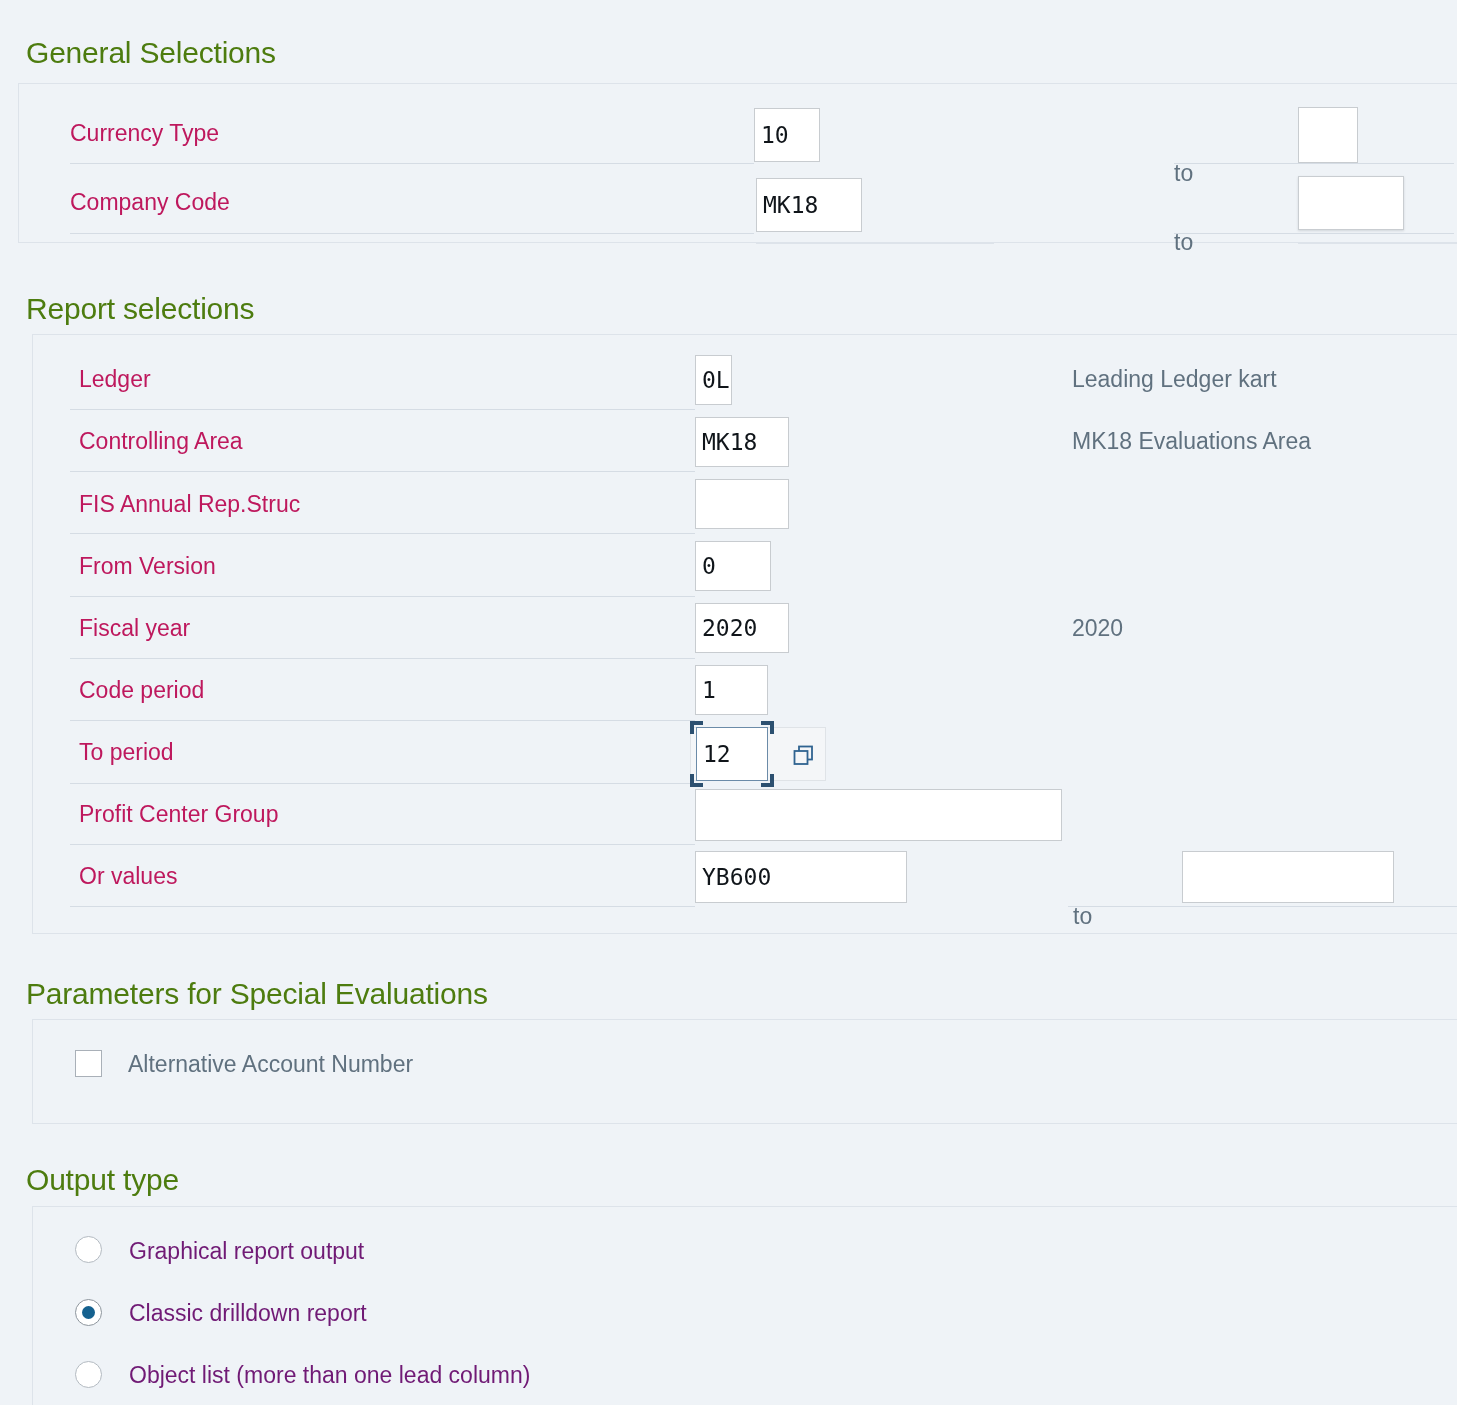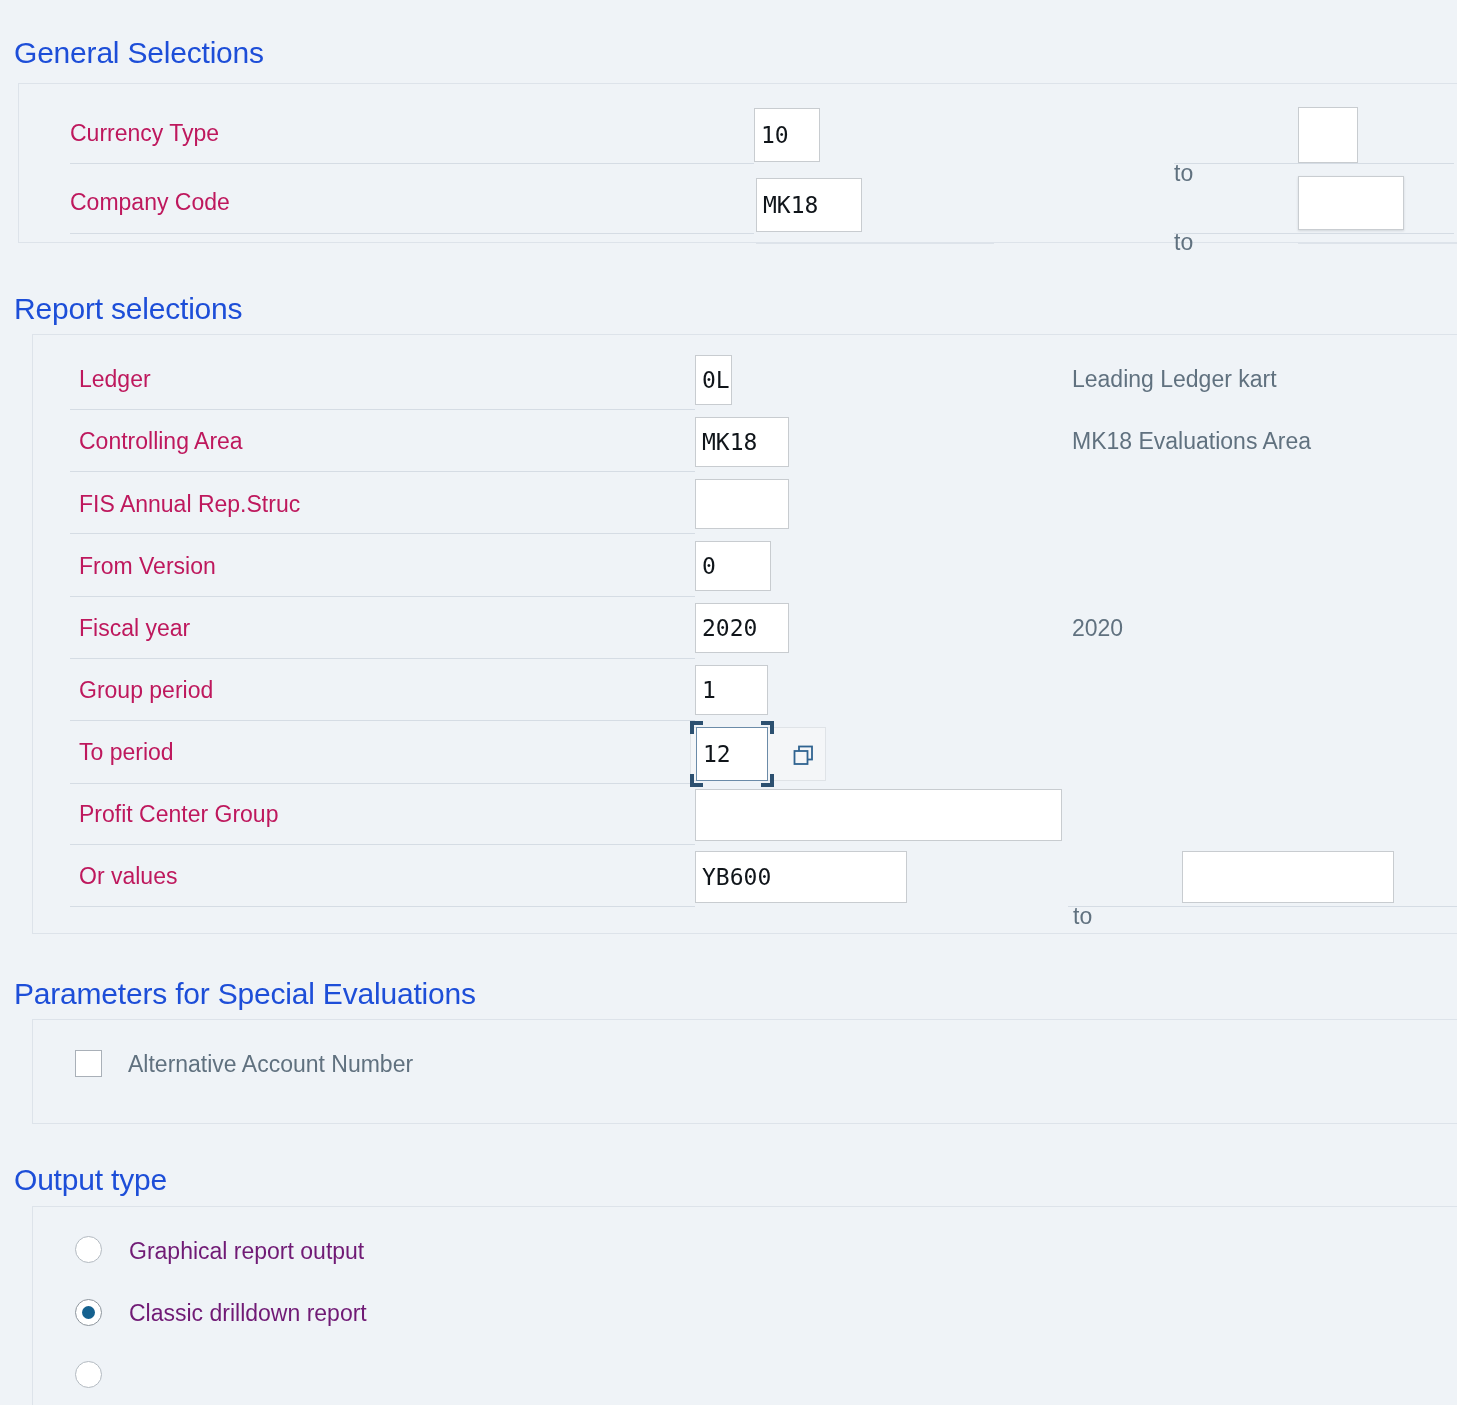--- a/index.html
+++ b/index.html
@@ -18,23 +18,23 @@
   .scroll-track {
     position: absolute;
     left: 9px; top: 1330px;
     width: 7px; height: 75px;
     background: transparent;
   }
 
   
   .section-title {
     position: absolute;
-    left: 14px;
+    left: 26px;
     font-size: 30px;
-    color: #1d4ed8;
+    color: #4d7c0f;
     letter-spacing: -0.2px;
     white-space: nowrap;
   }
 
   
   .panel {
     position: absolute;
     background: #eff3f7;
     border: 1px solid #dde3ea;
     border-right: none;
@@ -217,21 +217,21 @@
   </div>
 
   <div class="row">
     <div class="row-label" style="left:79px; top:615px;">Fiscal year</div>
     <div class="row-rule" style="left:70px; top:658px; width:625px;"></div>
     <div class="inp" style="left:695px; top:603px; width:94px; height:50px;">2020</div>
     <div class="row-desc" style="left:1072px; top:615px;">2020</div>
   </div>
 
   <div class="row">
-    <div class="row-label" style="left:79px; top:677px;">Group period</div>
+    <div class="row-label" style="left:79px; top:677px;">Code period</div>
     <div class="row-rule" style="left:70px; top:720px; width:625px;"></div>
     <div class="inp" style="left:695px; top:665px; width:73px; height:50px;">1</div>
   </div>
 
   <div class="row">
     <div class="row-label" style="left:79px; top:739px;">To period</div>
     <div class="row-rule" style="left:70px; top:783px; width:620px;"></div>
 
     <div class="vh-btn" style="left:690px; top:727px; width:136px; height:54px;"></div>
 
@@ -279,14 +279,15 @@
 
   <div class="radio" style="left:75px; top:1236px;"></div>
   <div class="radio-label" style="left:129px; top:1238px;">Graphical report output</div>
 
   <div class="radio checked" style="left:75px; top:1299px;">
     <div class="dot"></div>
   </div>
   <div class="radio-label" style="left:129px; top:1300px;">Classic drilldown report</div>
 
   <div class="radio" style="left:75px; top:1361px;"></div>
+  <div class="radio-label" style="left:129px; top:1362px;">Object list (more than one lead column)</div>
 
 </div>
 
 </body></html>

